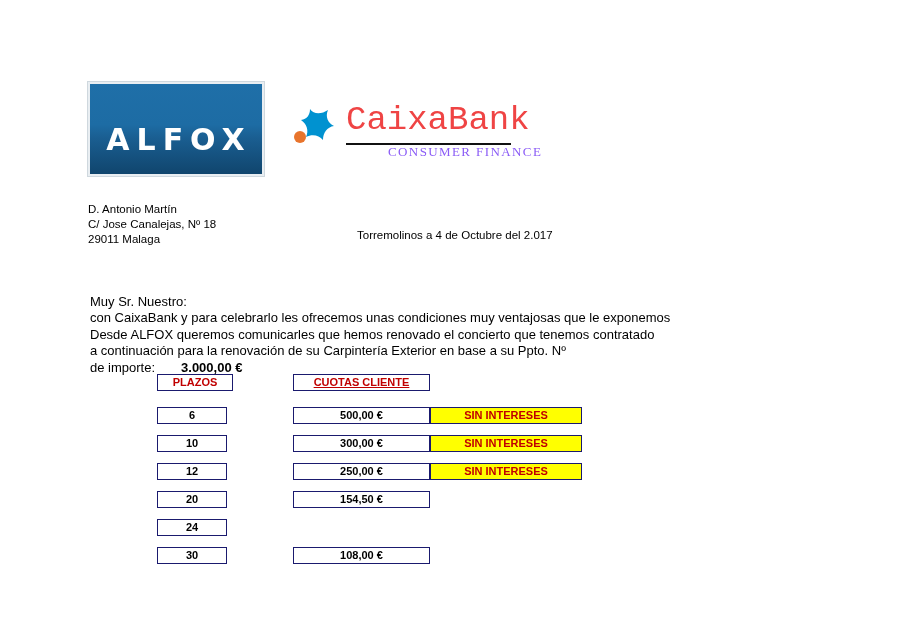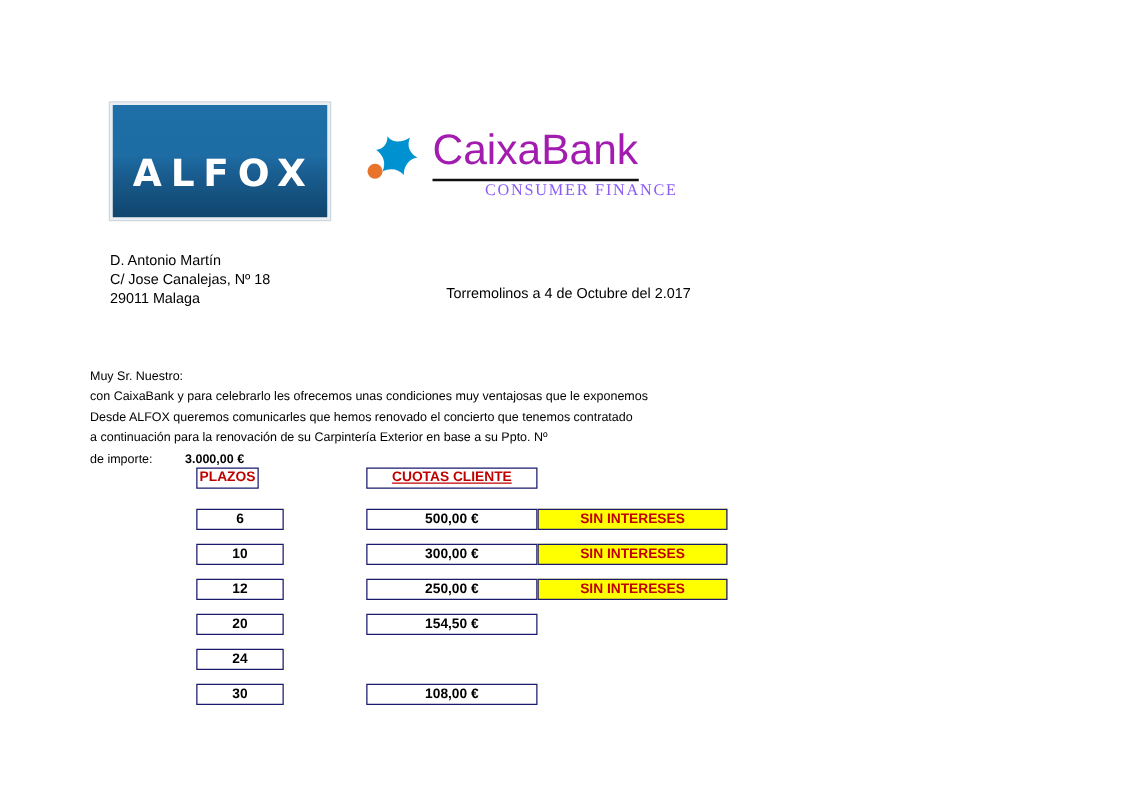--- a/index.html
+++ b/index.html
@@ -52,24 +52,24 @@
     position: absolute;
     left: 0;
     top: 6px;
     width: 48px;
     height: 44px;
   }
   .caixa-name {
     position: absolute;
     left: 54px;
     top: 0px;
-    font-family: Liberation Sans, sans-serif;
+    font-family: Liberation Mono, monospace;
     font-size: 34px;
     letter-spacing: 0px;
-    color: #a21caf;
+    color: #ef4444;
     line-height: 40px;
     white-space: nowrap;
   }
   .caixa-rule {
     position: absolute;
     left: 54px;
     top: 43px;
     width: 165px;
     height: 2px;
     background: #111111;
@@ -100,23 +100,23 @@
     position: absolute;
     left: 357px;
     top: 229px;
     font-size: 11.5px;
     white-space: nowrap;
   }
 
   
   .letter {
     position: absolute;
-    left: 72px;
+    left: 90px;
     top: 294px;
-    font-size: 10px;
+    font-size: 13px;
     line-height: 16.4px;
   }
   .letter div { white-space: nowrap; }
   .amount-line {
     display: flex;
     align-items: baseline;
   }
   .amount-label { }
   .amount-value {
     font-weight: bold;
@@ -156,21 +156,21 @@
   }
   .cell.interes {
     left: 273px;
     width: 152px;
     background: #ffff00;
     color: #c00000;
   }
   .cell.header {
     color: #c00000;
   }
-  .cell.plazo.header { left: 0; width: 50px; }
+  .cell.plazo.header { left: 0; width: 76px; }
   .cell.cuota.header { left: 136px; width: 137px; text-decoration: underline; }
   .hdr-row { height: 33px; }
 </style>
 </head>
 <body>
 
 <div class="alfox-logo">
   <div class="wordmark">ALFOX</div>
 </div>
 

